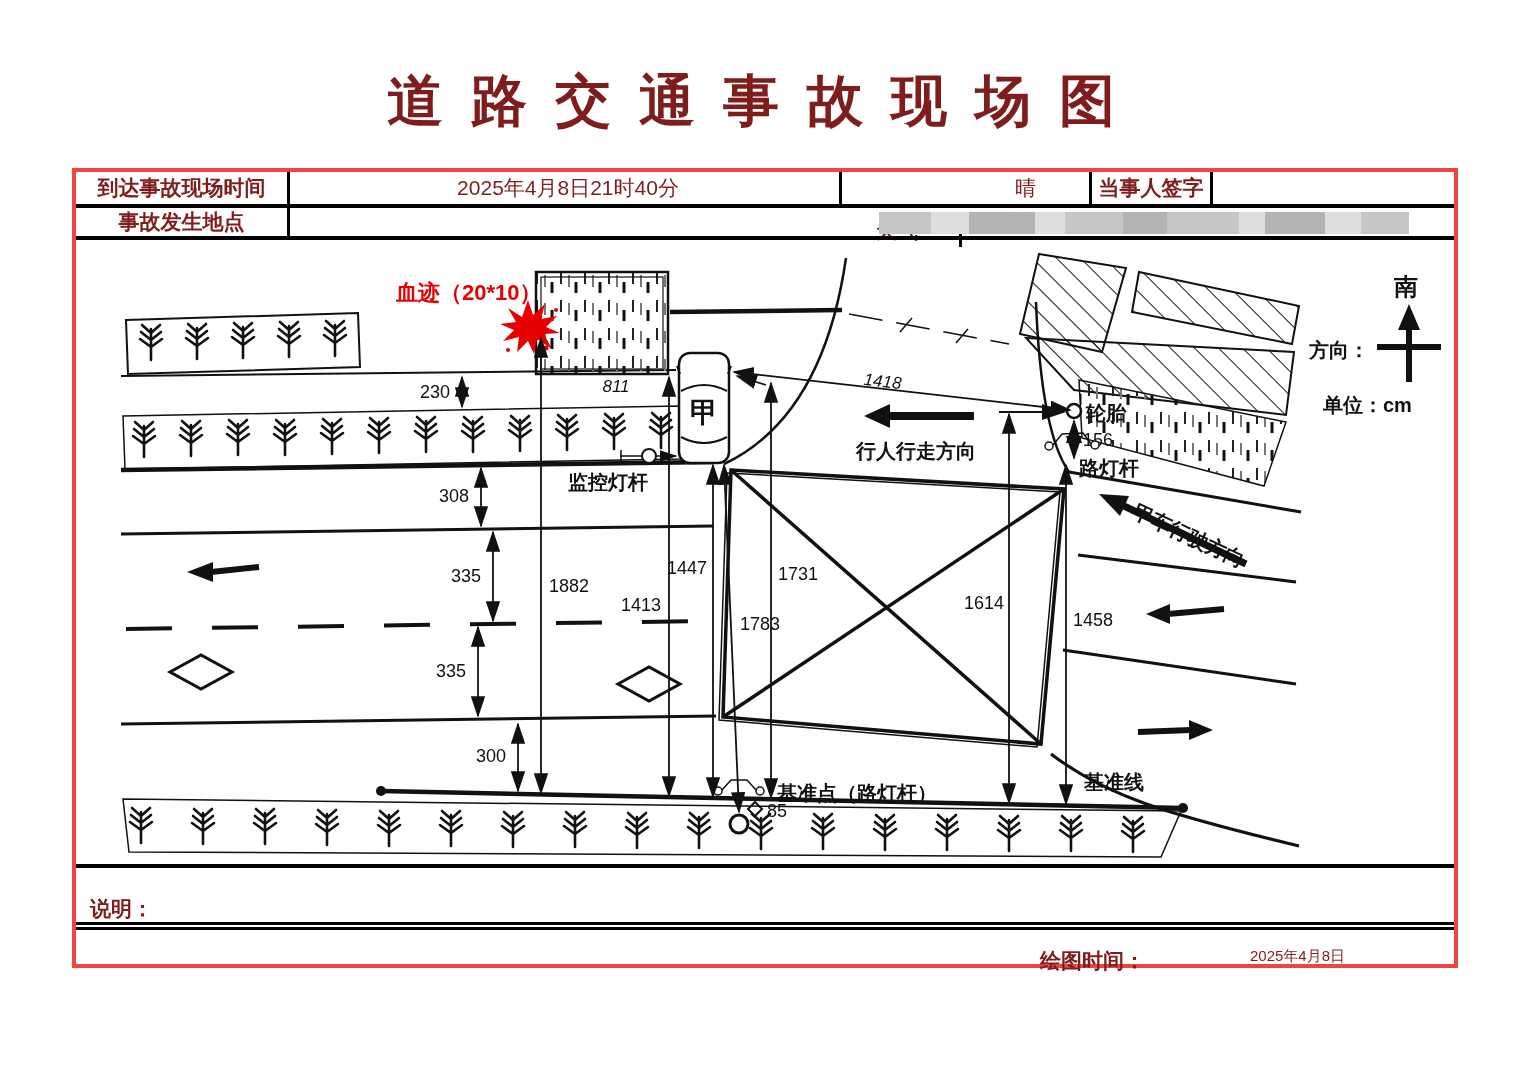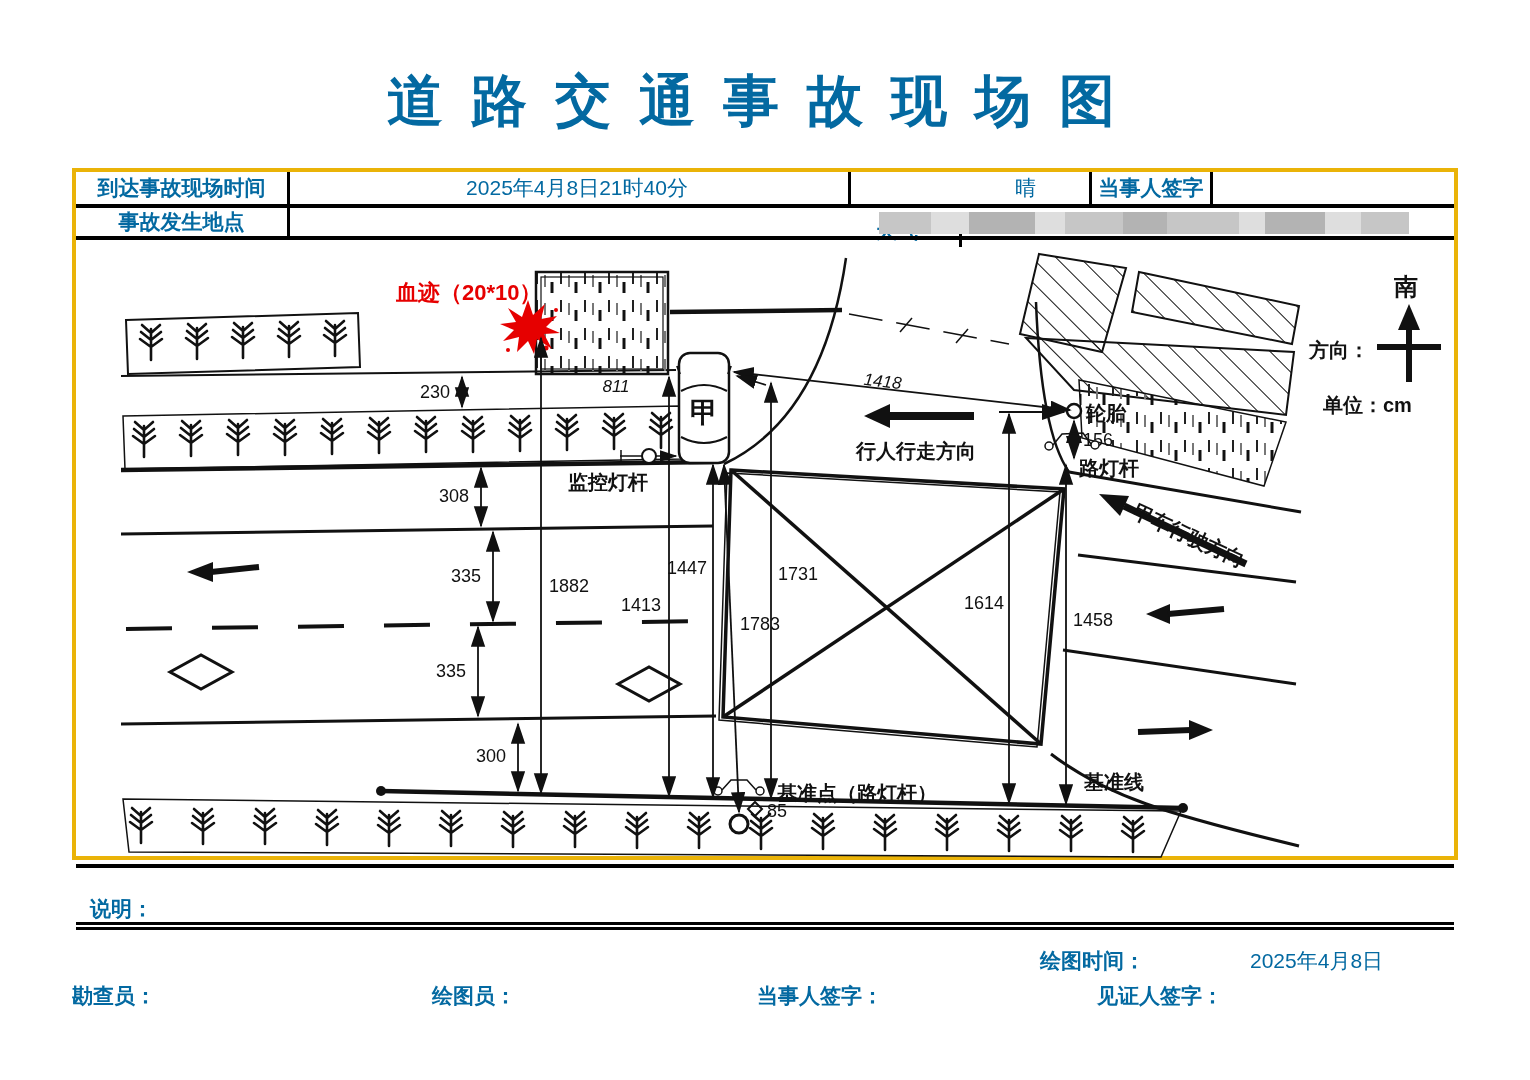--- a/index.html
+++ b/index.html
@@ -1,36 +1,36 @@
 <!DOCTYPE html>
 <html><head>
 <meta charset="utf-8">
 <style>
   html,body{margin:0;padding:0;background:#fff;}
   .page{position:relative;width:1530px;height:1080px;background:#fff;overflow:hidden;
-        font-family:"Liberation Sans","DejaVu Sans",sans-serif;color:#0369a1;text-decoration:underline;}
+        font-family:"Liberation Sans","DejaVu Sans",sans-serif;color:#7f1d1d;text-decoration:underline;}
   .title{position:absolute;top:64px;left:0;width:100%;text-align:center;
          font-size:56px;font-weight:bold;letter-spacing:28px;white-space:nowrap;}
-  .main-box{position:absolute;left:72px;top:168px;width:1386px;height:692px;
-            border:4px solid #eab308;box-sizing:border-box;}
+  .main-box{position:absolute;left:72px;top:168px;width:1386px;height:800px;
+            border:4px solid #ef4444;box-sizing:border-box;}
   .row{position:absolute;left:0;width:1378px;box-sizing:border-box;}
   .r1{top:0;height:36px;border-bottom:4px solid #000;}
   .r2{top:36px;height:32px;border-bottom:4px solid #000;}
   .r3{top:68px;height:628px;border-bottom:4px solid #000;}
   .r4{top:720px;height:33px;border-bottom:3px solid #000;}
   .r5{top:729px;height:29px;border-bottom:3px solid #000;}
   .r6{top:770px;height:34px;}
   .cell{position:absolute;top:0;height:100%;box-sizing:border-box;
         display:flex;align-items:center;justify-content:center;
         font-size:21px;white-space:nowrap;}
   .bd{border-right:3px solid #000;}
   .lbl-cell{font-weight:600;}
   .notes-text{position:absolute;left:14px;top:3px;font-size:21px;font-weight:600;}
   .time-label{position:absolute;left:964px;top:5px;font-size:21px;font-weight:600;}
-  .time-value{position:absolute;left:1174px;top:5px;font-size:21px;}
+  .time-value{position:absolute;left:1174px;top:5px;font-size:15px;}
   .redacted{position:absolute;left:589px;top:4px;height:22px;display:flex;}
   .redacted span{display:inline-block;height:100%;}
   .redacted span:nth-child(odd){background:#c6c6c6;}
   .redacted span:nth-child(even){background:#dedede;}
   .redacted span:nth-child(3n){background:#b3b3b3;}
   .footer{position:absolute;top:982px;left:0;width:1530px;height:40px;}
   .footer .sig{position:absolute;top:0;font-size:21px;font-weight:600;white-space:nowrap;}
   svg text{font-family:"Liberation Sans","DejaVu Sans",sans-serif;}
   .num{font-size:18px;fill:#111;}
   .numi{font-size:17px;font-style:italic;fill:#111;}
@@ -40,21 +40,21 @@
 <body>
 
 <div class="page">
 
   <div class="title">道路交通事故现场图</div>
 
   <div class="main-box">
 
     <div class="row r1">
       <div class="cell bd lbl-cell" style="left:0;width:214px;">到达事故现场时间</div>
-      <div class="cell bd" style="left:230px;width:545px;text-align:center;">2025年4月8日21时40分</div>
+      <div class="cell bd" style="left:221px;width:545px;text-align:center;">2025年4月8日21时40分</div>
       <div class="cell bd lbl-cell" style="left:759px;width:127px;margin-top:43px;">天气</div>
       <div class="cell bd" style="left:886px;width:130px;">晴</div>
       <div class="cell bd lbl-cell" style="left:1016px;width:121px;">当事人签字</div>
     </div>
 
     <div class="row r2">
       <div class="cell bd lbl-cell" style="left:0;width:214px;">事故发生地点</div>
       <div class="cell" style="left:214px;width:1164px;justify-content:flex-start;">
         <div class="redacted">
           <span style="width:52px"></span>
@@ -306,20 +306,14 @@
     <div class="row r4">
       <div class="notes-text">说明：</div>
     </div>
     <div class="row r5"></div>
     <div class="row r6">
       <div class="time-label">绘图时间：</div>
       <div class="time-value">2025年4月8日</div>
     </div>
   </div>
 
-  <div class="footer">
-    <div class="sig" style="left:72px;">勘查员：</div>
-    <div class="sig" style="left:432px;">绘图员：</div>
-    <div class="sig" style="left:757px;">当事人签字：</div>
-    <div class="sig" style="left:1097px;">见证人签字：</div>
-  </div>
 
 </div>
 
 </body></html>

